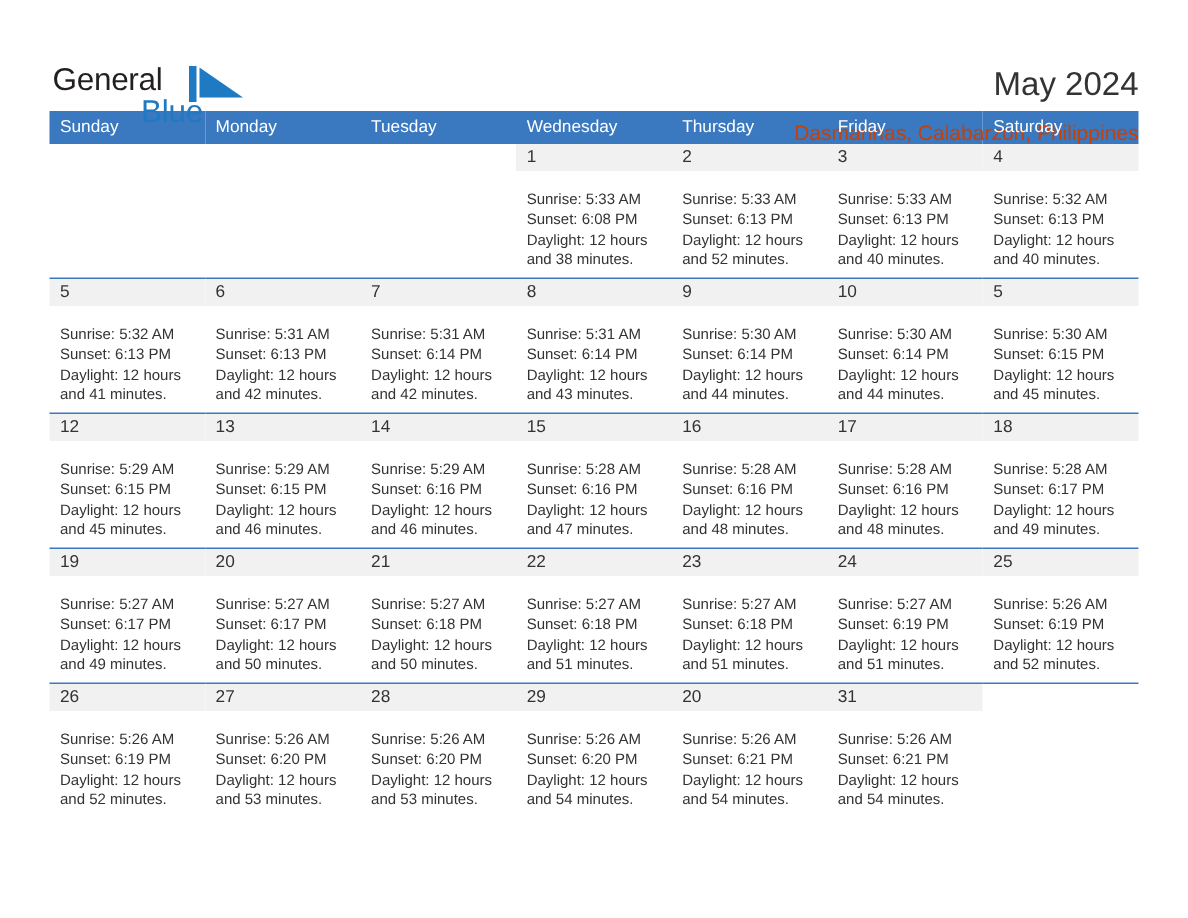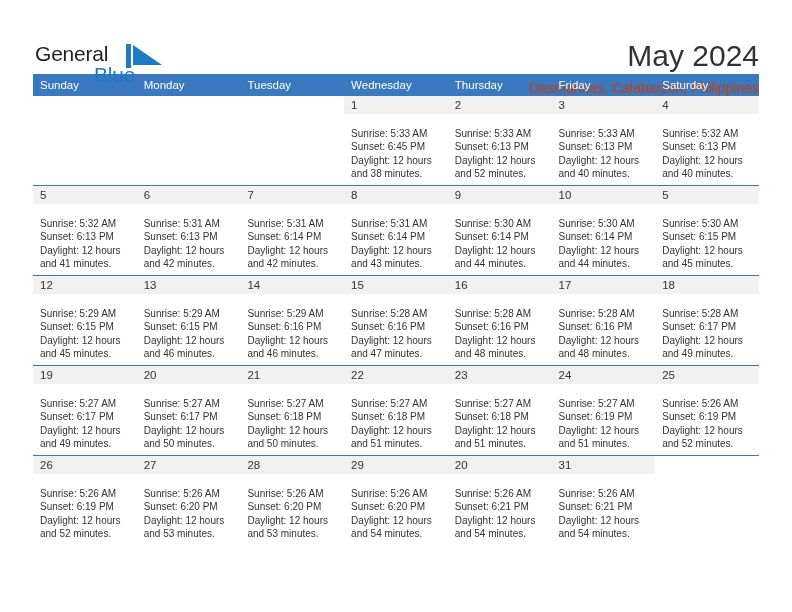--- a/index.html
+++ b/index.html
@@ -51,21 +51,21 @@
   }
   .logo-mark {
     position: absolute;
     left: 93px;
     top: 3px;
     width: 38px;
     height: 24px;
   }
   .title-block { text-align: right; }
   .cal-title {
-    font-size: 30px;
+    font-size: 22px;
     color: #333333;
     font-weight: normal;
     line-height: 30px;
   }
   .cal-subtitle {
     font-size: 14px;
     color: #c2410c;
     margin-top: 9px;
     line-height: 16px;
   }
@@ -164,21 +164,21 @@
           <td>
             <div class="daycell blank">
               <div class="daynum-band"></div>
             </div>
           </td>
           <td>
             <div class="daycell">
               <div class="daynum-band">1</div>
               <div class="info">
                 <div>Sunrise: 5:33 AM</div>
-                <div>Sunset: 6:45 PM</div>
+                <div>Sunset: 6:08 PM</div>
                 <div>Daylight: 12 hours</div>
                 <div>and 38 minutes.</div>
               </div>
             </div>
           </td>
           <td>
             <div class="daycell">
               <div class="daynum-band">2</div>
               <div class="info">
                 <div>Sunrise: 5:33 AM</div>

